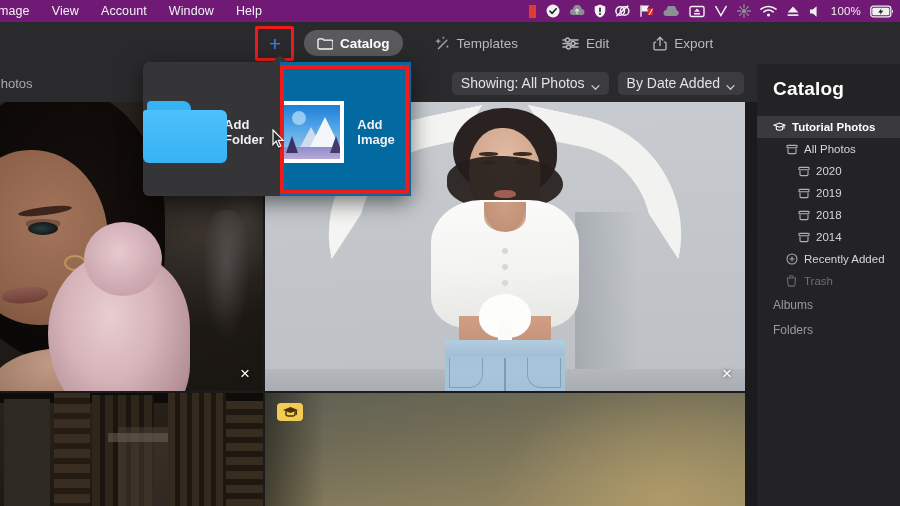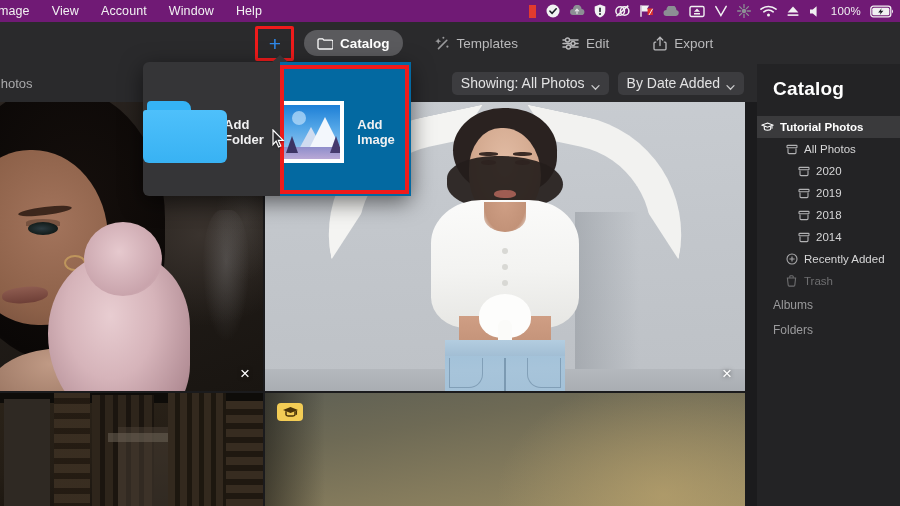--- a/index.html
+++ b/index.html
@@ -249,21 +249,21 @@
     height: 22px; color: #d6d6d7; font-size: 11.5px;
     white-space: nowrap; overflow: hidden;
   }
   .sb-row.sel { background: #3a3a3c; color: #fff; font-weight: 700; }
   .sb-row.dim { color: #6e6e70; }
   .sb-row .sbico { flex: 0 0 auto; display:flex; align-items:center; justify-content:center; width:13px; }
   .sb-group {
     color: #9a9a9c; font-size: 12px; padding-left: 16px;
     height: 25px; display: flex; align-items: center;
   }
-  .ind1 { padding-left: 4px; }
+  .ind1 { padding-left: 16px; }
   .ind2 { padding-left: 28px; }
   .ind3 { padding-left: 40px; }
 
   
   .popover {
     position: absolute; left: 143px; top: 62px;
     width: 268px; height: 134px;
     background: #353537; border-radius: 6px;
     z-index: 70;
     box-shadow: 0 6px 22px rgba(0,0,0,.55);

